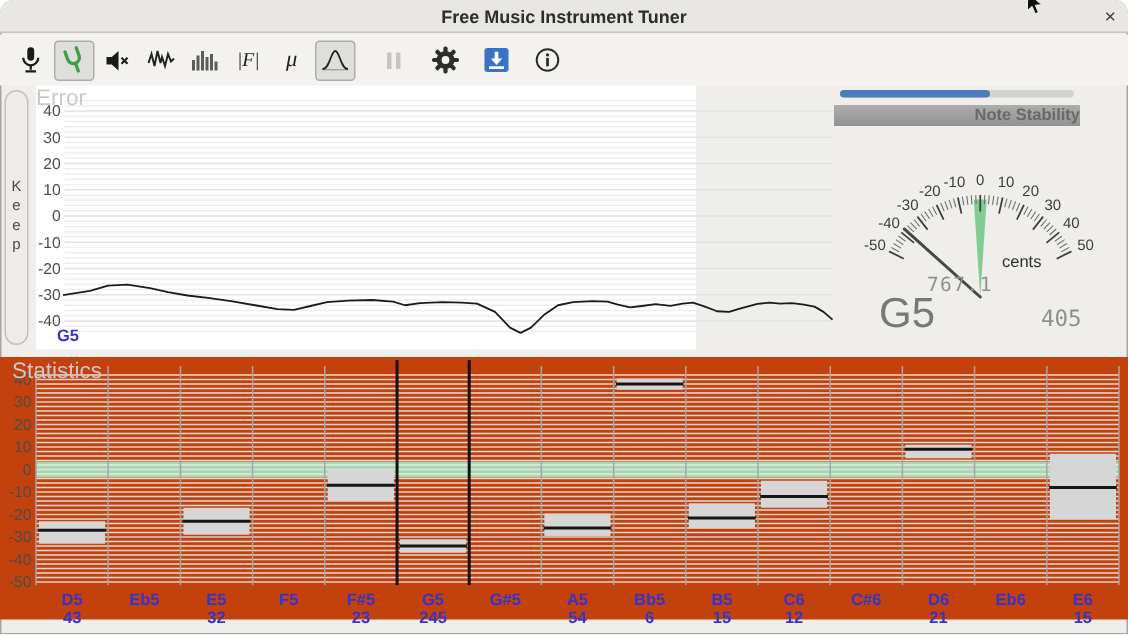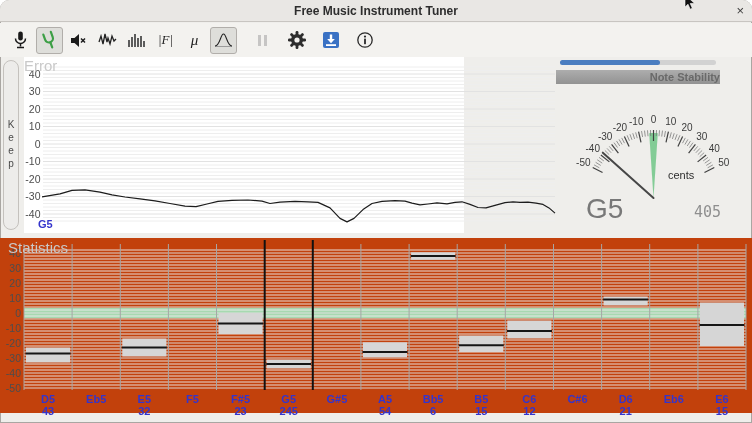--- a/index.html
+++ b/index.html
@@ -267,20 +267,21 @@
         <text x="78.27" y="12.9" text-anchor="middle" fill="#3c3c3c" font-size="10" font-family="Liberation Sans, sans-serif">-10</text>
         <text x="95.50" y="11.0" text-anchor="middle" fill="#3c3c3c" font-size="10" font-family="Liberation Sans, sans-serif">0</text>
         <text x="112.73" y="12.9" text-anchor="middle" fill="#3c3c3c" font-size="10" font-family="Liberation Sans, sans-serif">10</text>
         <text x="129.12" y="18.6" text-anchor="middle" fill="#3c3c3c" font-size="10" font-family="Liberation Sans, sans-serif">20</text>
         <text x="143.87" y="27.7" text-anchor="middle" fill="#3c3c3c" font-size="10" font-family="Liberation Sans, sans-serif">30</text>
         <text x="156.26" y="39.8" text-anchor="middle" fill="#3c3c3c" font-size="10" font-family="Liberation Sans, sans-serif">40</text>
         <text x="165.69" y="54.4" text-anchor="middle" fill="#3c3c3c" font-size="10" font-family="Liberation Sans, sans-serif">50</text>
         <line x1="95.5" y1="86" x2="44.82" y2="40.66" stroke="#474747" stroke-width="2" stroke-linecap="round"></line>
       </svg>
     <div class="cents-label">cents</div>
+    <div class="freq-readout">767.1</div>
     <div class="big-note">G5</div>
     <div class="target-freq">405</div>
   </div>
 
   <div class="stats-panel">
     <div class="panel-title stats-title">Statistics</div>
     <svg id="stats-svg" width="752" height="179">
         <rect x="24" y="69.8" width="722" height="10.5" fill="#a7d9b0"></rect>
         <line x1="24" y1="12.0" x2="746" y2="12.0" stroke="#ededed" stroke-width="1" opacity="0.9"></line>
         <line x1="24" y1="15.0" x2="746" y2="15.0" stroke="#e1e1e1" stroke-width="1" opacity="0.9"></line>

